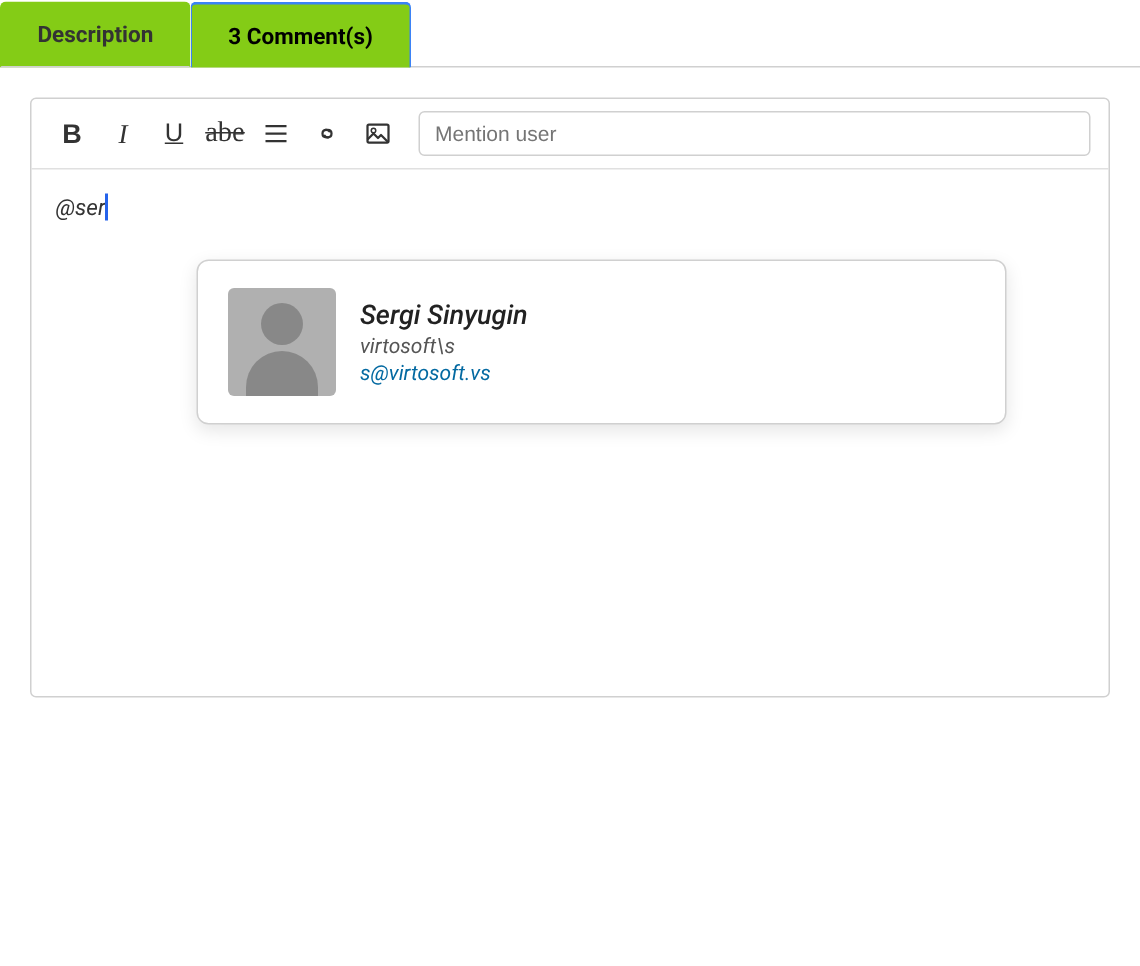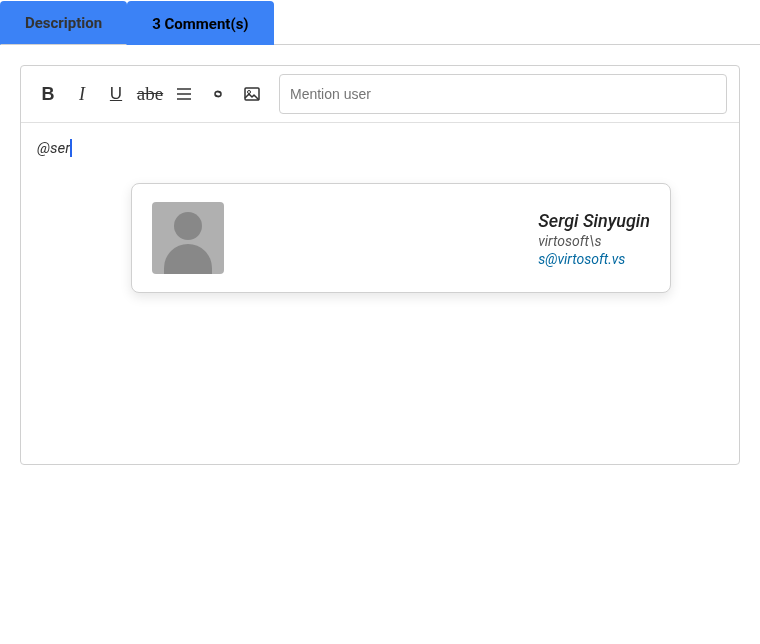--- a/index.html
+++ b/index.html
@@ -22,21 +22,21 @@
 
     .tab {
       padding: 12px 24px;
       font-size: 15px;
       cursor: pointer;
       border: 1px solid transparent;
       border-bottom: none;
       border-radius: 4px 4px 0 0;
       position: relative;
       top: 1px;
-      background: #3b82f6;
+      background: #84cc16;
       color: #333;
       font-weight: normal;
     }
 
     .tab.active {
       border-color: #3b82f6 #3b82f6 #fff #3b82f6;
       border-width: 2px 1px 2px 1px;
       border-bottom-color: #fff;
       font-weight: bold;
       color: #000;
@@ -83,21 +83,21 @@
     }
 
     .toolbar-btn.bold { font-weight: bold; font-size: 18px; }
     .toolbar-btn.italic { font-style: italic; font-size: 18px; font-family: Georgia, serif; }
     .toolbar-btn.underline { text-decoration: underline; font-size: 17px; }
     .toolbar-btn.strikethrough { text-decoration: line-through; font-size: 19px; font-family: Georgia, serif; }
 
     .mention-input {
       flex: 1;
       margin-left: 8px;
-      height: 40px;
+      height: 30px;
       border: 1px solid #d0d0d0;
       border-radius: 4px;
       padding: 0 10px;
       font-size: 14px;
       color: #999;
       outline: none;
       background: #fff;
     }
 
     .editor-area {
@@ -141,21 +141,20 @@
       padding: 8px;
     }
 
     .mention-item {
       display: flex;
       align-items: center;
       padding: 10px 12px;
       cursor: pointer;
       border-radius: 6px;
       gap: 16px;
-      justify-content: space-between;
     }
 
     .avatar {
       width: 72px;
       height: 72px;
       background: #b0b0b0;
       border-radius: 4px;
       flex-shrink: 0;
       display: flex;
       align-items: flex-end;

